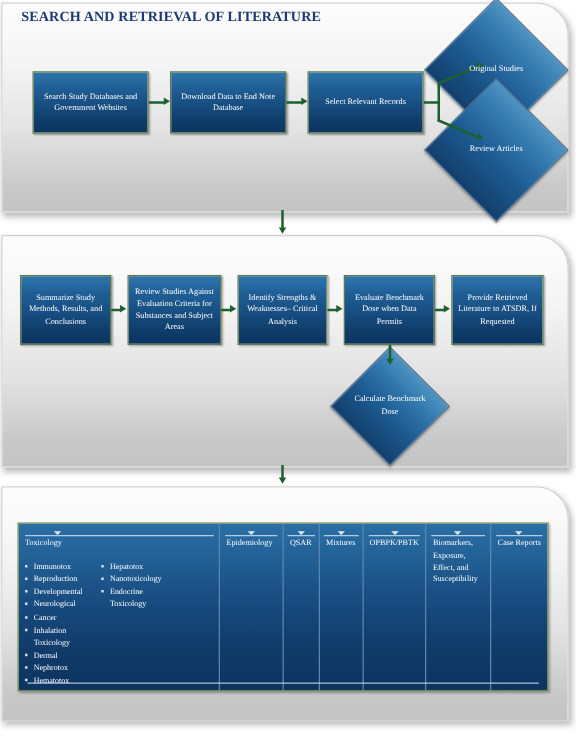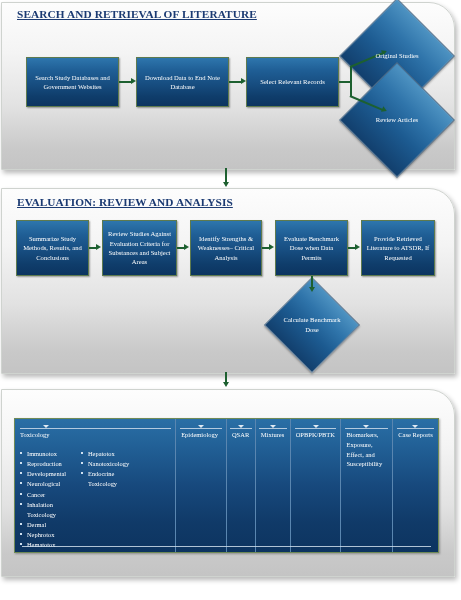--- a/index.html
+++ b/index.html
@@ -17,21 +17,20 @@
     border-top-right-radius:26px;
     box-shadow:2px 3px 5px rgba(0,0,0,.28);
   }
   .panel-title{
     position:absolute;
     color:#1b3a72;
     font-weight:bold;
     font-size:11.3px;
     letter-spacing:.1px;
     white-space:nowrap;
-    text-decoration:underline;
   }
   #panel1{left:1px;top:2px;width:452px;height:166px;}
   #panel2{left:1px;top:188px;width:452px;height:184px;}
   #panel3{left:1px;top:389px;width:452px;height:186px;}
 
   
   .node{
     position:absolute;
     background:linear-gradient(to bottom,#2e76ad 0%,#1f5e95 26%,#174d80 55%,#0f3d6b 80%,#0c3460 100%);
     border:1px solid #5e7a4e;
@@ -148,21 +147,20 @@
   <div class="conn v" style="left:350px;top:67px;height:29px;"></div>
   <div class="conn" style="left:350px;top:66px;width:36px;height:1.6px;transform:rotate(-23deg);transform-origin:left center;"></div>
   <div class="arrow-r" style="left:382px;top:49px;transform:rotate(-23deg);"></div>
   <div class="conn" style="left:350px;top:95px;width:36px;height:1.6px;transform:rotate(23deg);transform-origin:left center;"></div>
   <div class="arrow-r" style="left:382px;top:107px;transform:rotate(23deg);"></div>
 
   <div class="conn v" style="left:225px;top:168px;height:16px;"></div>
   <div class="arrow-d" style="left:222.6px;top:182px;"></div>
 
   <div class="panel" id="panel2"></div>
-  <div class="panel-title" style="left:17px;top:196px;">EVALUATION: REVIEW AND ANALYSIS</div>
 
   <div class="node" style="left:16px;top:220px;width:73px;height:56px;">
     <span>Summarize Study Methods, Results, and Conclusions</span>
   </div>
   <div class="node" style="left:102px;top:220px;width:75px;height:56px;">
     <span>Review Studies Against Evaluation Criteria for Substances and Subject Areas</span>
   </div>
   <div class="node" style="left:190px;top:220px;width:72px;height:56px;">
     <span>Identify Strengths &amp; Weaknesses– Critical Analysis</span>
   </div>

